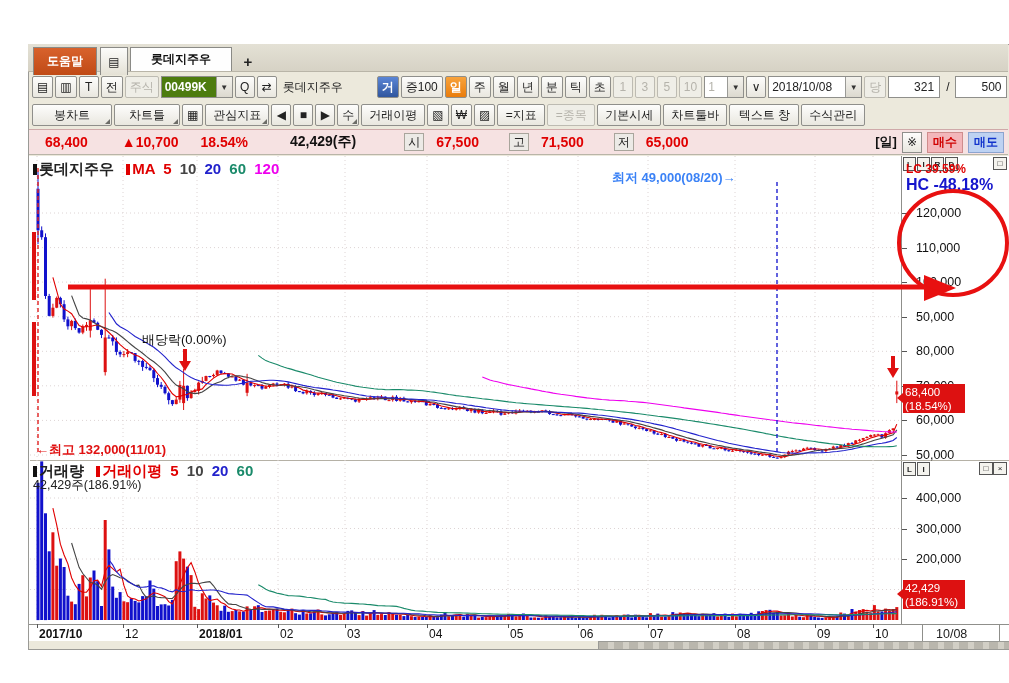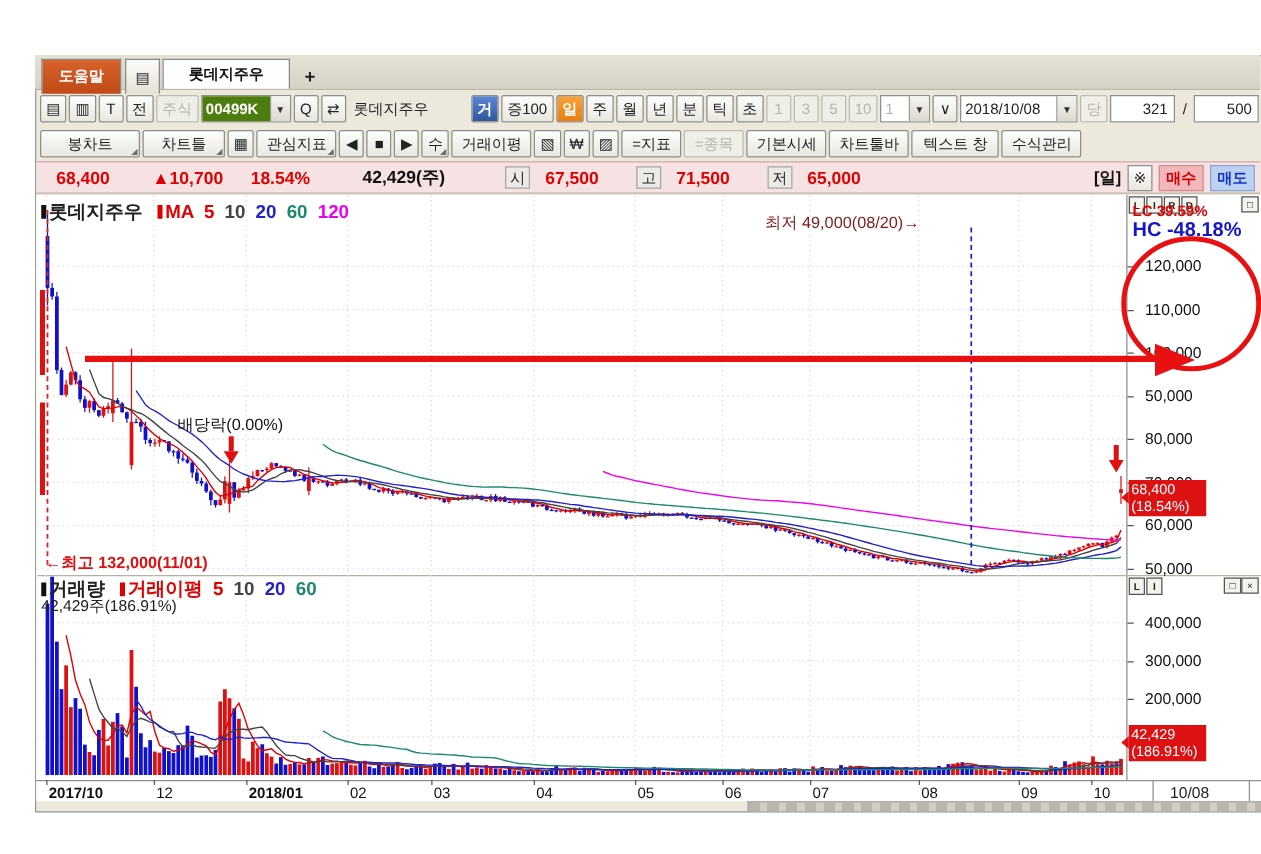--- a/index.html
+++ b/index.html
@@ -61,21 +61,21 @@
         border-bottom:5px solid transparent;border-right:6px solid #dd1111;}
   .hbtn{width:11px;height:12px;border:1px solid #555;background:#f4f3ee;font-size:8px;font-weight:bold;
         display:flex;align-items:center;justify-content:center;margin-right:1px;}
   .winicon{width:12px;height:11px;border:1px solid #555;background:#f4f3ee;font-size:8px;
         display:flex;align-items:center;justify-content:center;}
   .hdr{display:flex;align-items:center;z-index:14;}
   
   .legend{z-index:10;font-size:15px;font-weight:bold;white-space:nowrap;}
   .sq{display:inline-block;width:4px;height:11px;margin-right:2px;vertical-align:-1px;}
   .annot-red{color:#e01010;font-weight:bold;font-size:13px;z-index:12;white-space:nowrap;}
-  .annot-blue{color:#7f1d1d;font-weight:normal;font-size:13px;z-index:12;white-space:nowrap;}
+  .annot-blue{color:#3b82f6;font-weight:bold;font-size:13px;z-index:12;white-space:nowrap;}
   .annot-black{color:#111;font-size:13px;z-index:12;white-space:nowrap;}
   
   #xaxis{left:29px;top:624px;width:980px;height:17px;background:#fff;border-top:1px solid #8f8f8b;box-sizing:border-box;}
   .xlab{position:absolute;top:627px;font-size:12px;color:#111;}
   .xtick{position:absolute;top:624px;width:1px;height:4px;background:#555;}
   #xdiv1{left:922px;top:624px;width:1px;height:17px;background:#8f8f8b;}
   #xdiv2{left:999px;top:624px;width:1px;height:17px;background:#8f8f8b;}
   
   #sliver{left:598px;top:641px;width:411px;height:7px;background:repeating-linear-gradient(90deg,#b9b6ad 0 9px,#d2cfc6 9px 15px);border:1px solid #9a9a96;border-bottom:none;}
   svg{display:block;}

